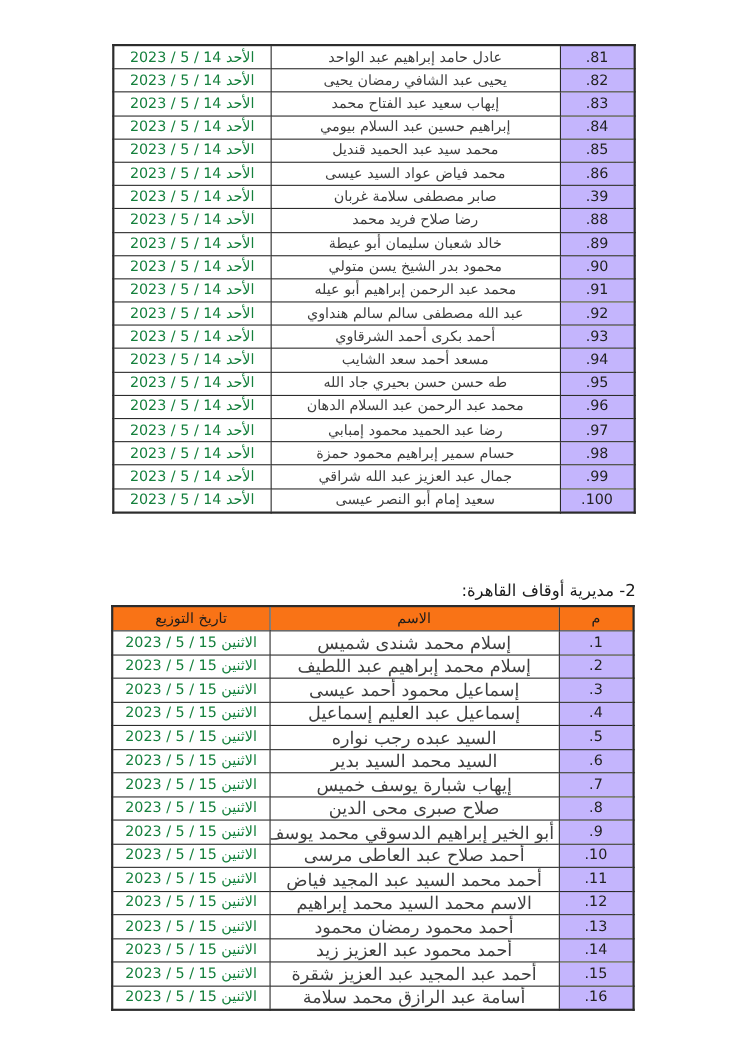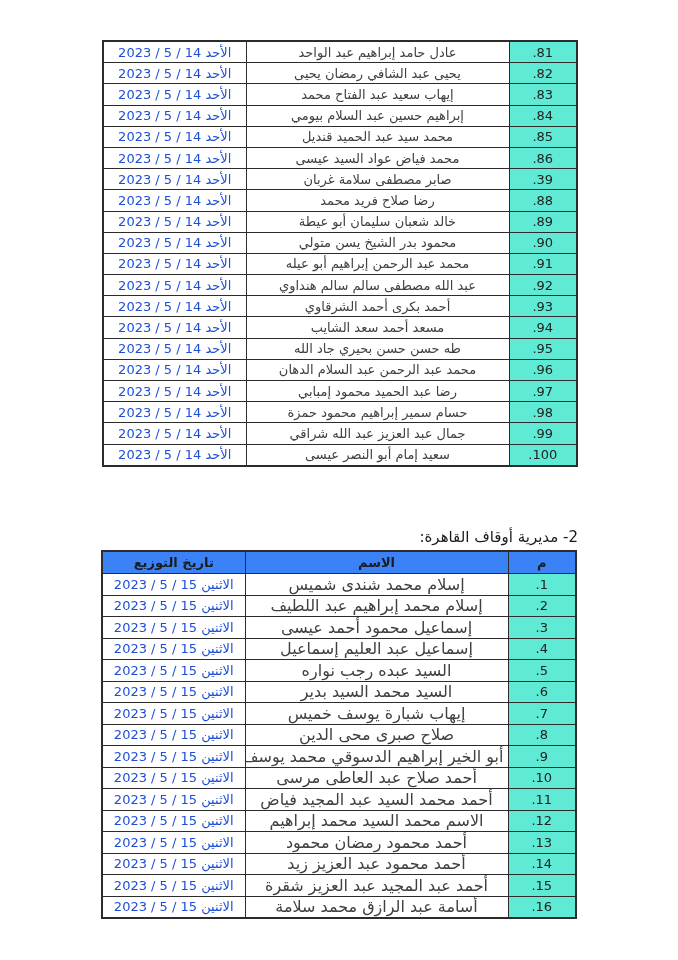--- a/index.html
+++ b/index.html
@@ -13,25 +13,25 @@
   }
   .doc-table td,.doc-table th{
     border:1px solid #2c2c2c;
     padding:0 4px;vertical-align:middle;text-align:center;
     overflow:hidden;white-space:nowrap;
   }
   #table-1{left:102px;top:40px;width:474px;border:2px solid #2c2c2c;}
   #table-2{left:101px;top:550px;width:476px;border:2px solid #2c2c2c;}
   #table-1 td{height:20.2px;font-size:13px;}
   #table-2 td{height:20.5px;font-size:13px;}
-  #table-2 th{height:21px;font-size:13px;font-weight:bold;background:#3b82f6;}
-  .num-cell{background:#5eead4;font-size:12.5px;color:#222;}
+  #table-2 th{height:21px;font-size:13px;font-weight:normal;background:#f97316;}
+  .num-cell{background:#c4b5fd;font-size:12.5px;color:#222;}
   .name-cell{color:#404040;}
   #table-2 .name-cell{font-weight:normal;font-size:16px;}
-  .date-cell{font-size:12.5px;color:#1d4ed8;}
+  .date-cell{font-size:12.5px;color:#15803d;}
   #section-2-title{
     position:absolute;right:100px;top:528px;direction:rtl;
     font-size:15px;color:#1a1a1a;white-space:nowrap;
   }
   col.c-num{width:68px;}
   col.c-name{width:263px;}
   col.c-date{width:143px;}
 </style>
 </head>
 <body>

